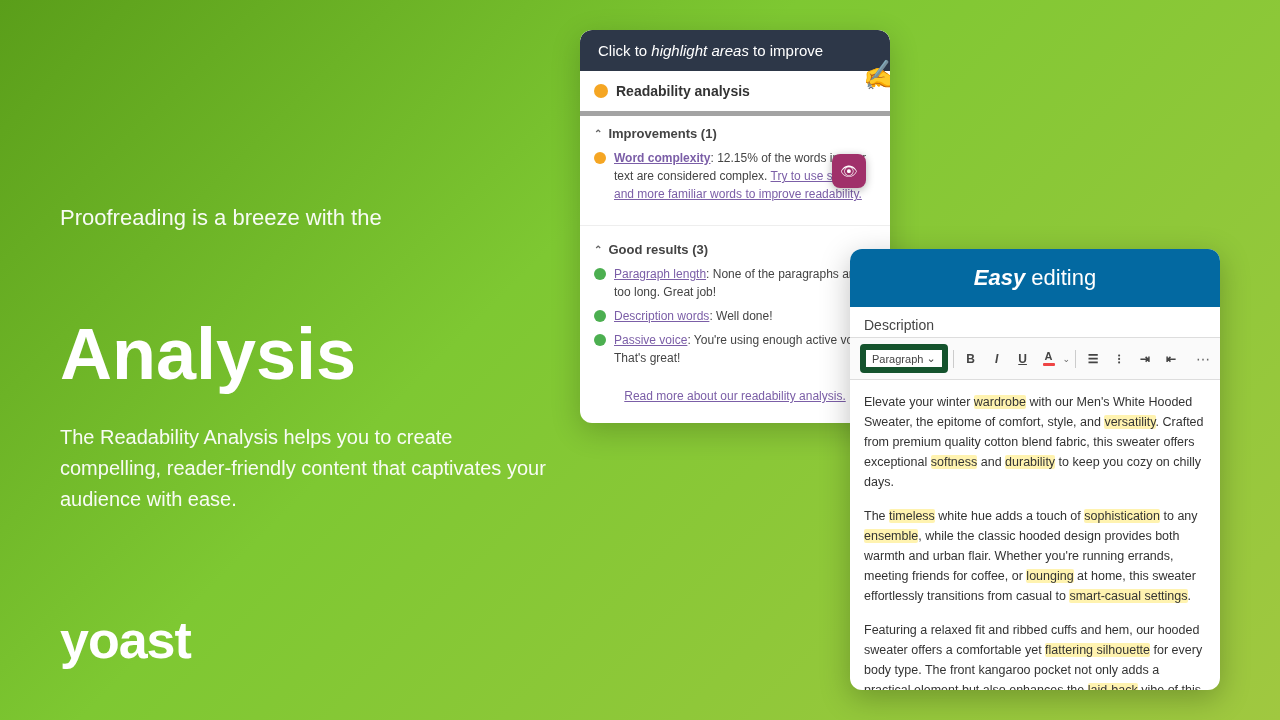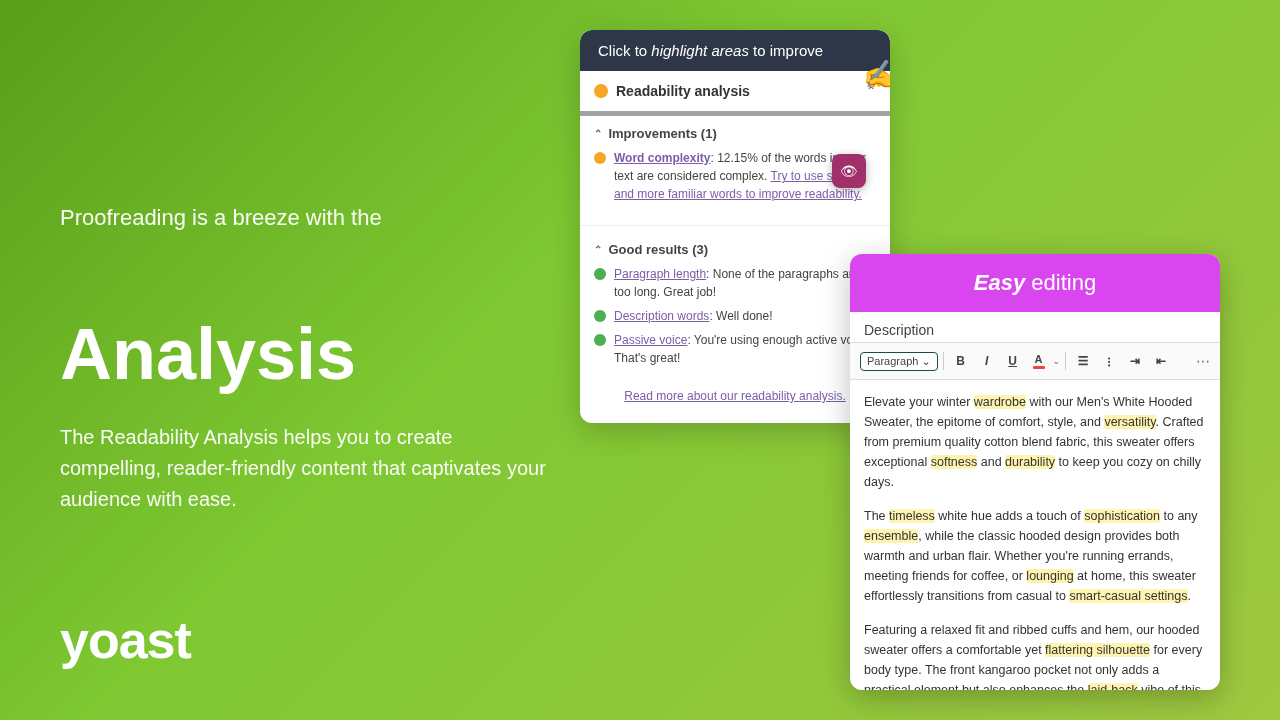--- a/index.html
+++ b/index.html
@@ -234,21 +234,21 @@
       right: 0;
       width: 370px;
       background: white;
       border-radius: 12px;
       box-shadow: 0 8px 30px rgba(0,0,0,0.25);
       overflow: hidden;
       z-index: 3;
     }
 
     .editing-card-header {
-      background: #d946ef;
+      background: #0369a1;
       color: white;
       padding: 16px 20px;
       font-size: 22px;
       font-weight: 400;
       text-align: center;
     }
 
     .editing-card-header em {
       font-style: italic;
       font-weight: 700;
@@ -271,21 +271,21 @@
       align-items: center;
       gap: 2px;
       padding: 6px 10px;
       border-top: 1px solid #ddd;
       border-bottom: 1px solid #ddd;
       background: #fafafa;
     }
 
     .toolbar-select {
       background: white;
-      border: 1px solid #14532d;
+      border: 6px solid #14532d;
       border-radius: 4px;
       padding: 2px 6px;
       font-size: 11px;
       color: #444;
       cursor: pointer;
       display: flex;
       align-items: center;
       gap: 3px;
     }
 

